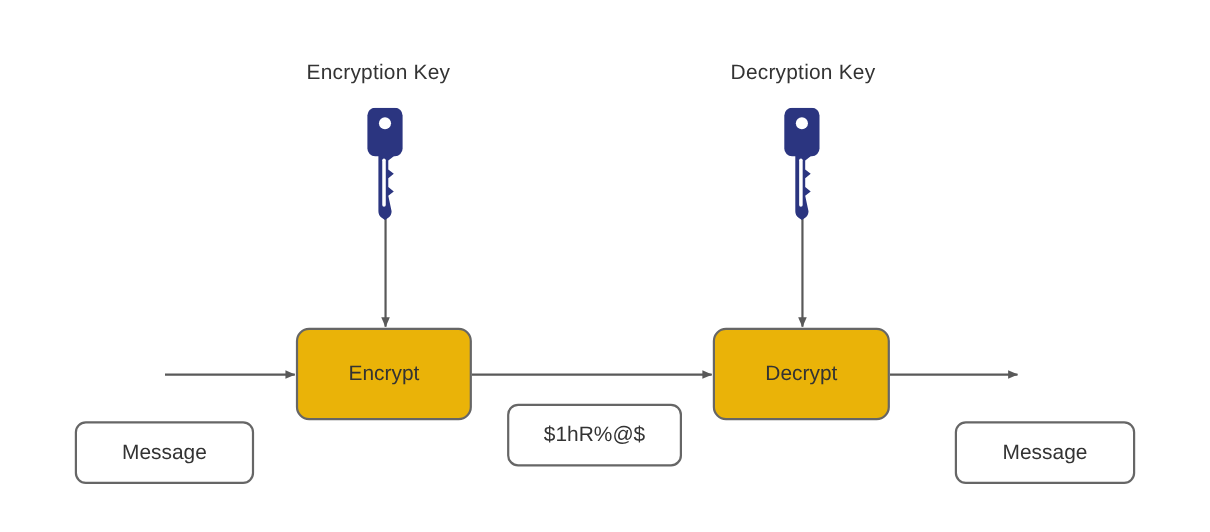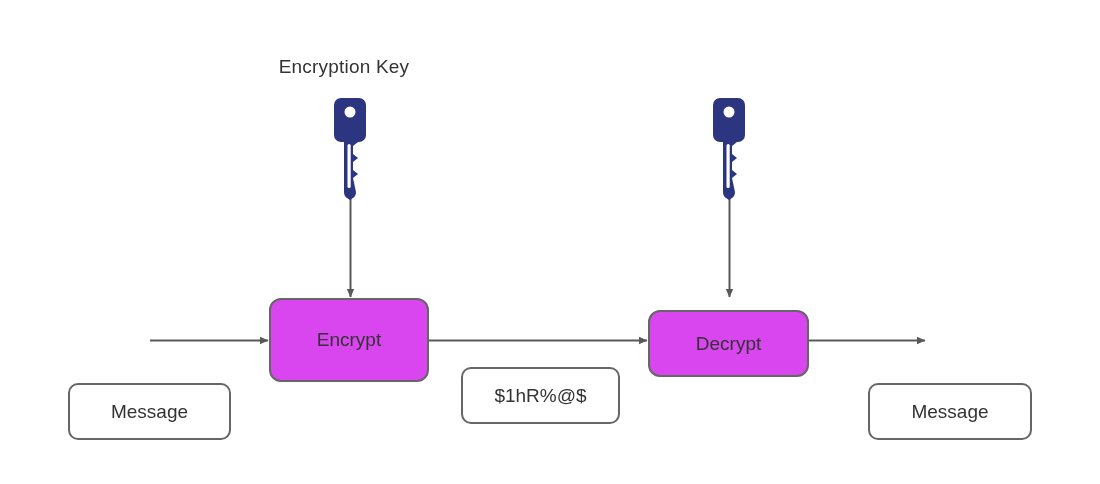--- a/index.html
+++ b/index.html
@@ -25,21 +25,21 @@
     white-space: nowrap;
     letter-spacing: 0.2px;
   }
   .key-icon {
     position: absolute;
   }
   .proc-box {
     position: absolute;
     border: 2.5px solid #666666;
     border-radius: 12px;
-    background: #d946ef;
+    background: #eab308;
     display: flex;
     align-items: center;
     justify-content: center;
     box-sizing: border-box;
   }
   .proc-box span {
     font-size: 19px;
     color: #333333;
     white-space: nowrap;
   }
@@ -85,20 +85,21 @@
 
     <line x1="809" y1="340.5" x2="925" y2="340.5" stroke="#595959" stroke-width="2" marker-end="url(#arrowhead)"></line>
 
     <line x1="350.5" y1="198" x2="350.5" y2="297" stroke="#595959" stroke-width="2" marker-end="url(#arrowhead)"></line>
 
     <line x1="729.5" y1="198" x2="729.5" y2="297" stroke="#595959" stroke-width="2" marker-end="url(#arrowhead)"></line>
   </svg>
 
   <div class="label-text" style="left:244px; top:56px; width:200px;">Encryption Key</div>
 
+  <div class="label-text" style="left:630px; top:56px; width:200px;">Decryption Key</div>
 
   <div class="key-icon" style="left:326px; top:98px; width:48px; height:102px;">
     <svg width="48" height="102" viewBox="0 0 48 102">
       <g fill="#2B3580">
         <rect x="8" y="0" width="32" height="44" rx="7" ry="7"></rect>
         <circle cx="24" cy="14" r="5.5" fill="#ffffff"></circle>
         <path d="M18,42
                  L18,94
                  q0,4 3,6
                  l3,2
@@ -136,21 +137,21 @@
                  L30,42 Z"></path>
         <rect x="21.5" y="46" width="3.2" height="44" rx="1.6" fill="#ffffff"></rect>
       </g>
     </svg>
   </div>
 
   <div class="proc-box" style="left:269px; top:298px; width:160px; height:84px;">
     <span>Encrypt</span>
   </div>
 
-  <div class="proc-box" style="left:648px; top:310px; width:161px; height:67px;">
+  <div class="proc-box" style="left:648px; top:298px; width:161px; height:84px;">
     <span>Decrypt</span>
   </div>
 
   <div class="data-box" style="left:68px; top:383px; width:163px; height:57px;">
     <span>Message</span>
   </div>
 
   <div class="data-box" style="left:461px; top:367px; width:159px; height:57px;">
     <span>$1hR%@$</span>
   </div>

